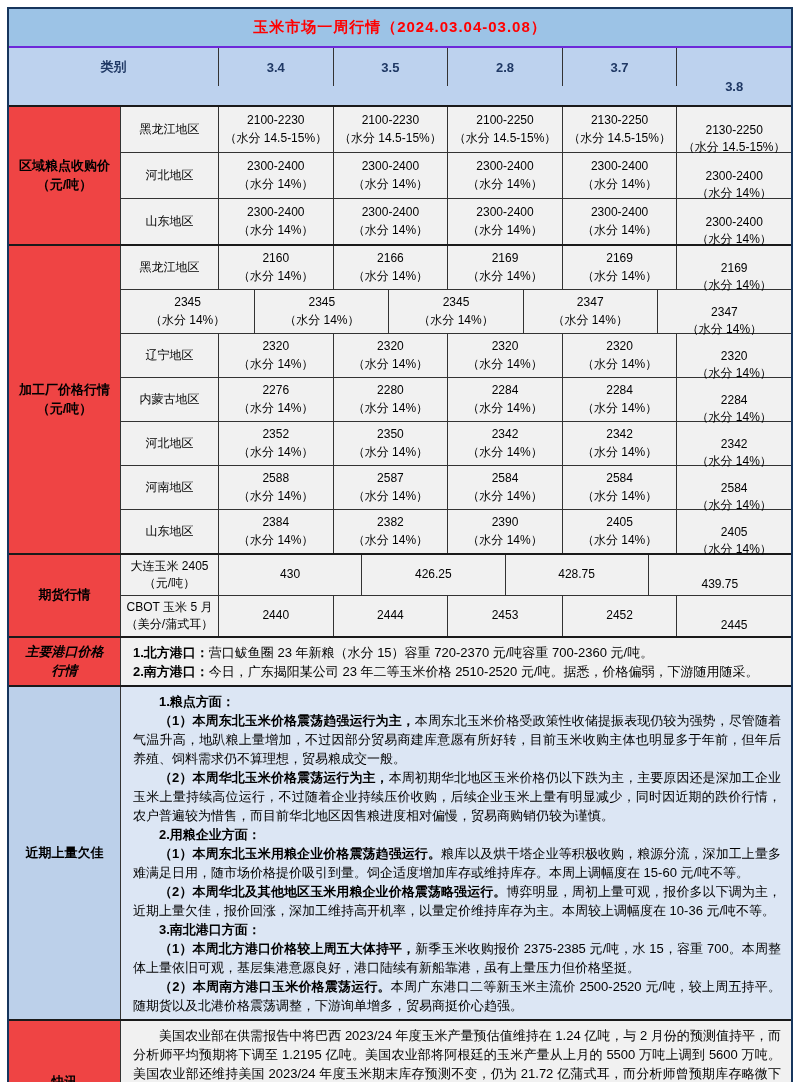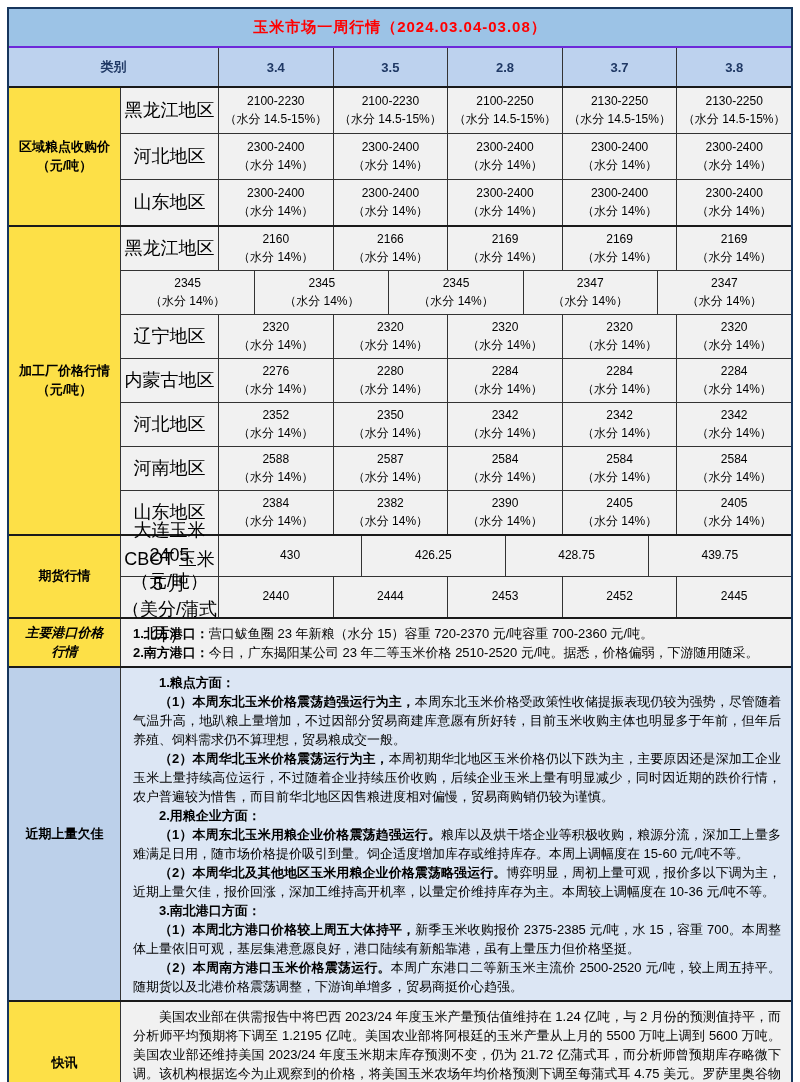--- a/index.html
+++ b/index.html
@@ -5,36 +5,36 @@
   html,body{margin:0;padding:0;background:#ffffff;}
   body{font-family:"Liberation Sans", sans-serif; color:#000;}
   .wrap{width:786px;margin:7px auto;}
   .table{border:2px solid #17365d;background:#f1f1f1;}
   .title-row{height:37px;display:flex;align-items:center;justify-content:center;
     background:#9cc3e6;border-bottom:2px solid #6d28d9;}
   .title-row .t{color:#ff0000;font-weight:bold;font-size:15px;letter-spacing:1px;}
   .header-row{display:flex;background:#bdd2ee;color:#1f3864;font-weight:bold;font-size:13px;}
   .header-row .cell{height:38px;display:flex;align-items:center;justify-content:center;}
   .cell{box-sizing:border-box;border-right:1px solid #333;}
-  .grid-row .cell:last-child, .header-row .cell:last-child{border-right:none;}
+  .grid-row .cell:last-child, .header-row .cell:last-child{border-right:none;margin-top:19px;}
   .c-cat{width:210px;}
   .c-sub{width:98px;}
   .c-val{flex:1;}
   .band{display:flex;border-top:2px solid #1a1a1a;}
   .band-label{width:112px;box-sizing:border-box;border-right:1px solid #333;
     display:flex;flex-direction:column;align-items:center;justify-content:center;
-    font-weight:bold;font-size:13px;text-align:center;line-height:1.45;background:#fde047;}
+    font-weight:bold;font-size:13px;text-align:center;line-height:1.45;background:#ef4444;}
   .band-rows{flex:1;display:flex;flex-direction:column;}
   .grid-row{display:flex;border-bottom:1px solid #333;}
   .band-rows .grid-row:last-child{border-bottom:none;}
   .region-band .grid-row{height:45px;}
   .factory-band .grid-row{height:43px;}
   .futures-band .grid-row{height:40px;}
   .grid-row .c-sub{display:flex;flex-direction:column;align-items:center;justify-content:center;
-    font-size:18px;line-height:1.4;text-align:center;}
+    font-size:12px;line-height:1.4;text-align:center;}
   .grid-row .c-val{display:flex;flex-direction:column;align-items:center;justify-content:center;
     font-size:12px;line-height:1.45;text-align:center;}
   .grid-row .c-val.single{justify-content:center;}
   .val,.note{white-space:nowrap;}
   .content-cell{flex:1;box-sizing:border-box;padding:5px 10px 4px 12px;font-size:13px;line-height:19px;}
   .port-line{margin:0;}
   .para{margin:0;text-indent:2em;text-align:justify;}
   .ports-band .band-label{font-size:13px;font-style:italic;}
   .commentary-band .band-label{background:#bcd0ea;}
   .commentary-band .content-cell{background:#dce6f4;}

